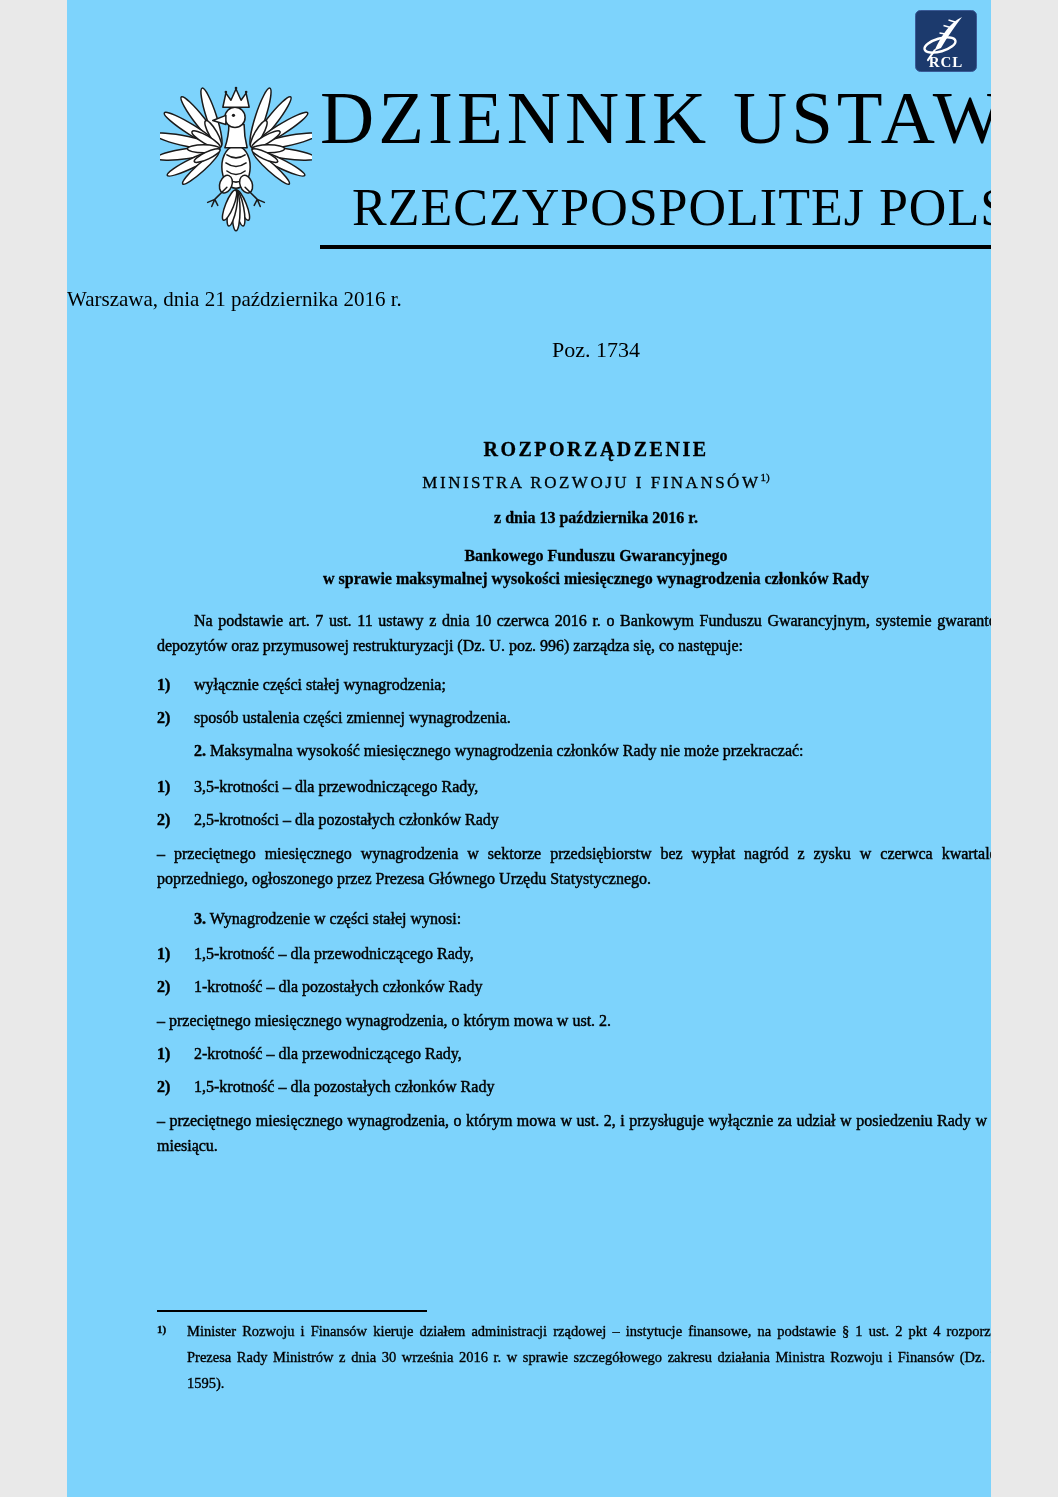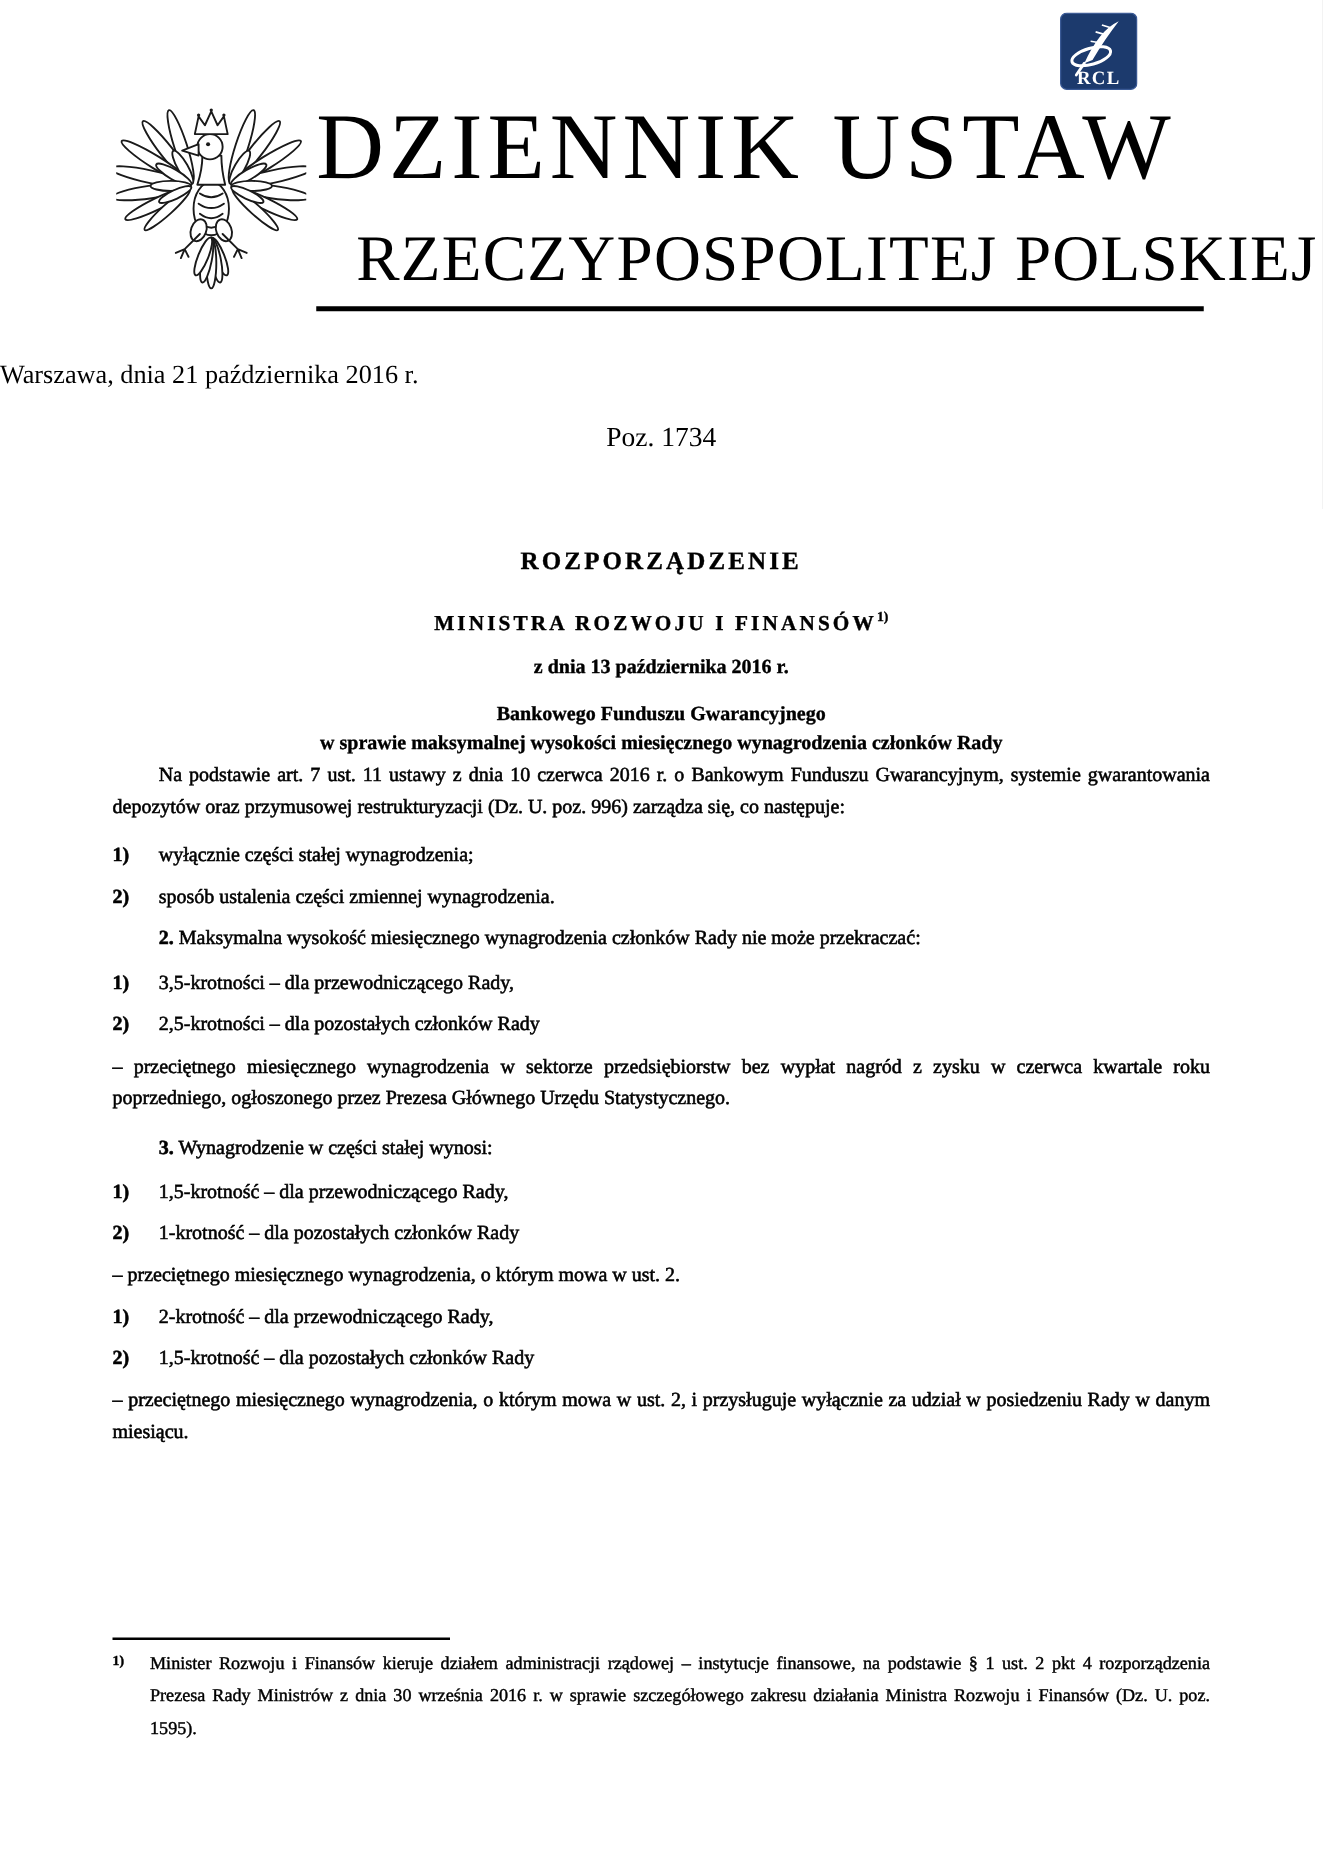--- a/index.html
+++ b/index.html
@@ -1,21 +1,21 @@
 <!DOCTYPE html>
 <html><head>
 <meta charset="utf-8">
 <style>
   * { margin:0; padding:0; box-sizing:border-box; }
   html,body { background:#e9e9e9; }
   .page {
     position:relative;
-    width:1058px; height:1497px;
+    width:924px; height:1497px;
     margin:0 auto;
-    background:#ffffff;
+    background:#7dd3fc;
     font-family:"Liberation Serif", serif;
     color:#000;
     overflow:hidden;
   }
 
   
   .rcl-logo { position:absolute; left:848px; top:10px; width:62px; height:62px; }
 
   
   .eagle { position:absolute; left:93px; top:84px; width:152px; height:170px; }
@@ -45,21 +45,21 @@
     text-align:center; font-size:22px;
   }
 
   
   .act-header {
     position:absolute; left:90px; top:438px; width:878px;
     text-align:center;
     -webkit-text-stroke:0.3px #000;
   }
   .act-type  { font-size:20px; font-weight:bold; letter-spacing:2.5px; }
-  .act-issuer{ font-size:17px; font-weight:bold; letter-spacing:2.5px; margin-top:27px; }
+  .act-issuer{ font-size:17px; font-weight:normal; letter-spacing:2.5px; margin-top:10px; }
   .act-issuer sup { font-size:11px; letter-spacing:0; }
   .act-date  { font-size:16px; font-weight:bold; margin-top:16px; }
   .act-subject { font-size:16px; font-weight:bold; margin-top:17px; line-height:23px; }
 
   
   .content {
     position:absolute; left:90px; top:600px; width:878px;
     font-size:16px; line-height:25px;
     text-align:justify;
     -webkit-text-stroke:0.45px #000;

